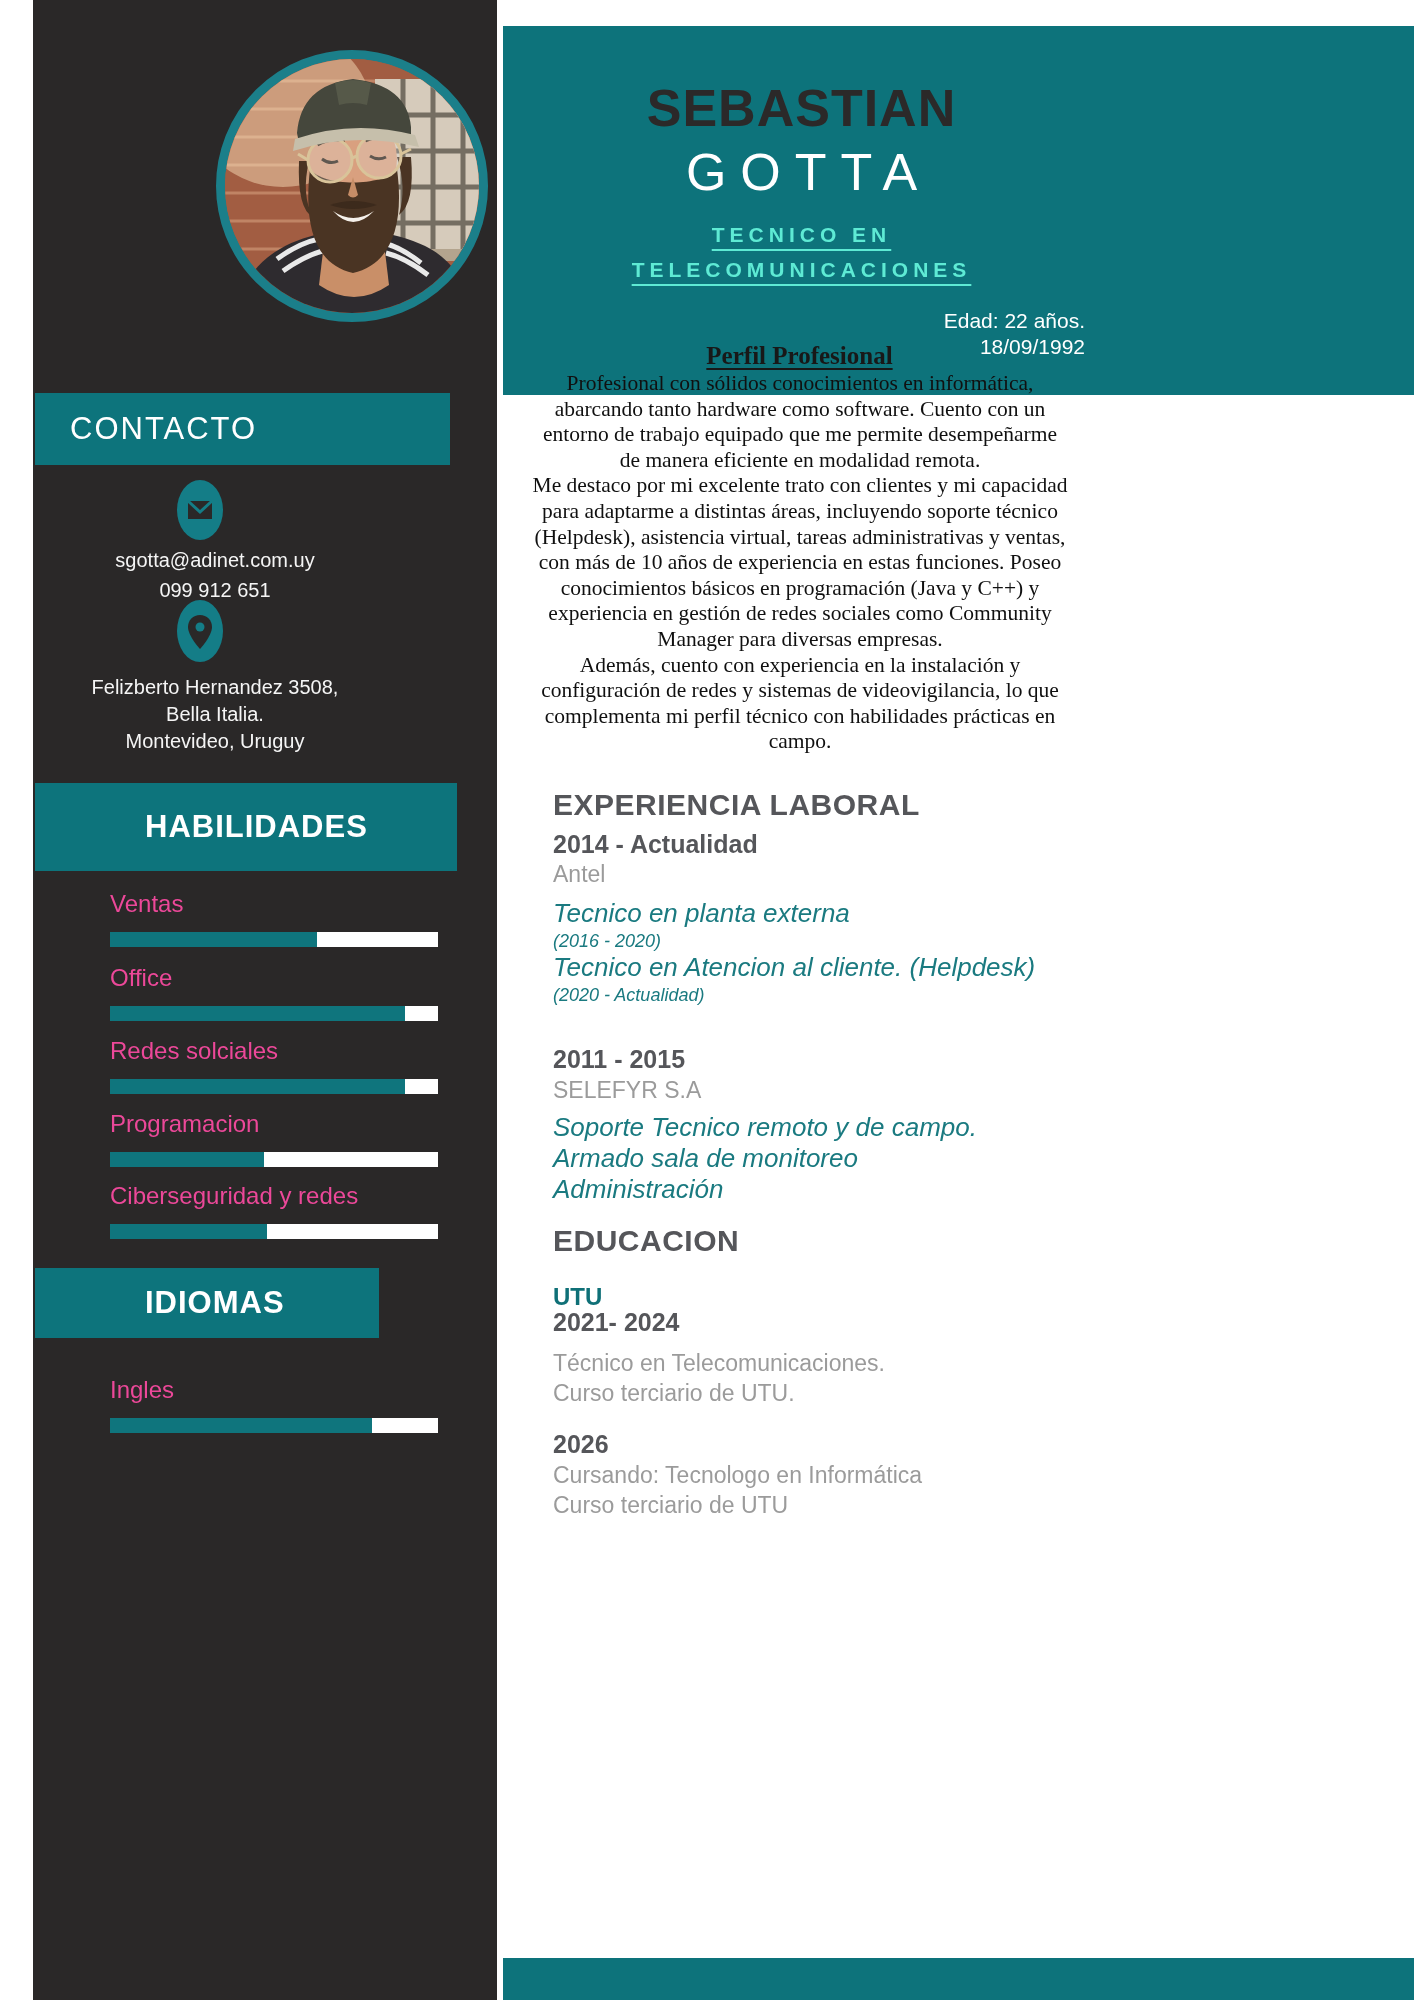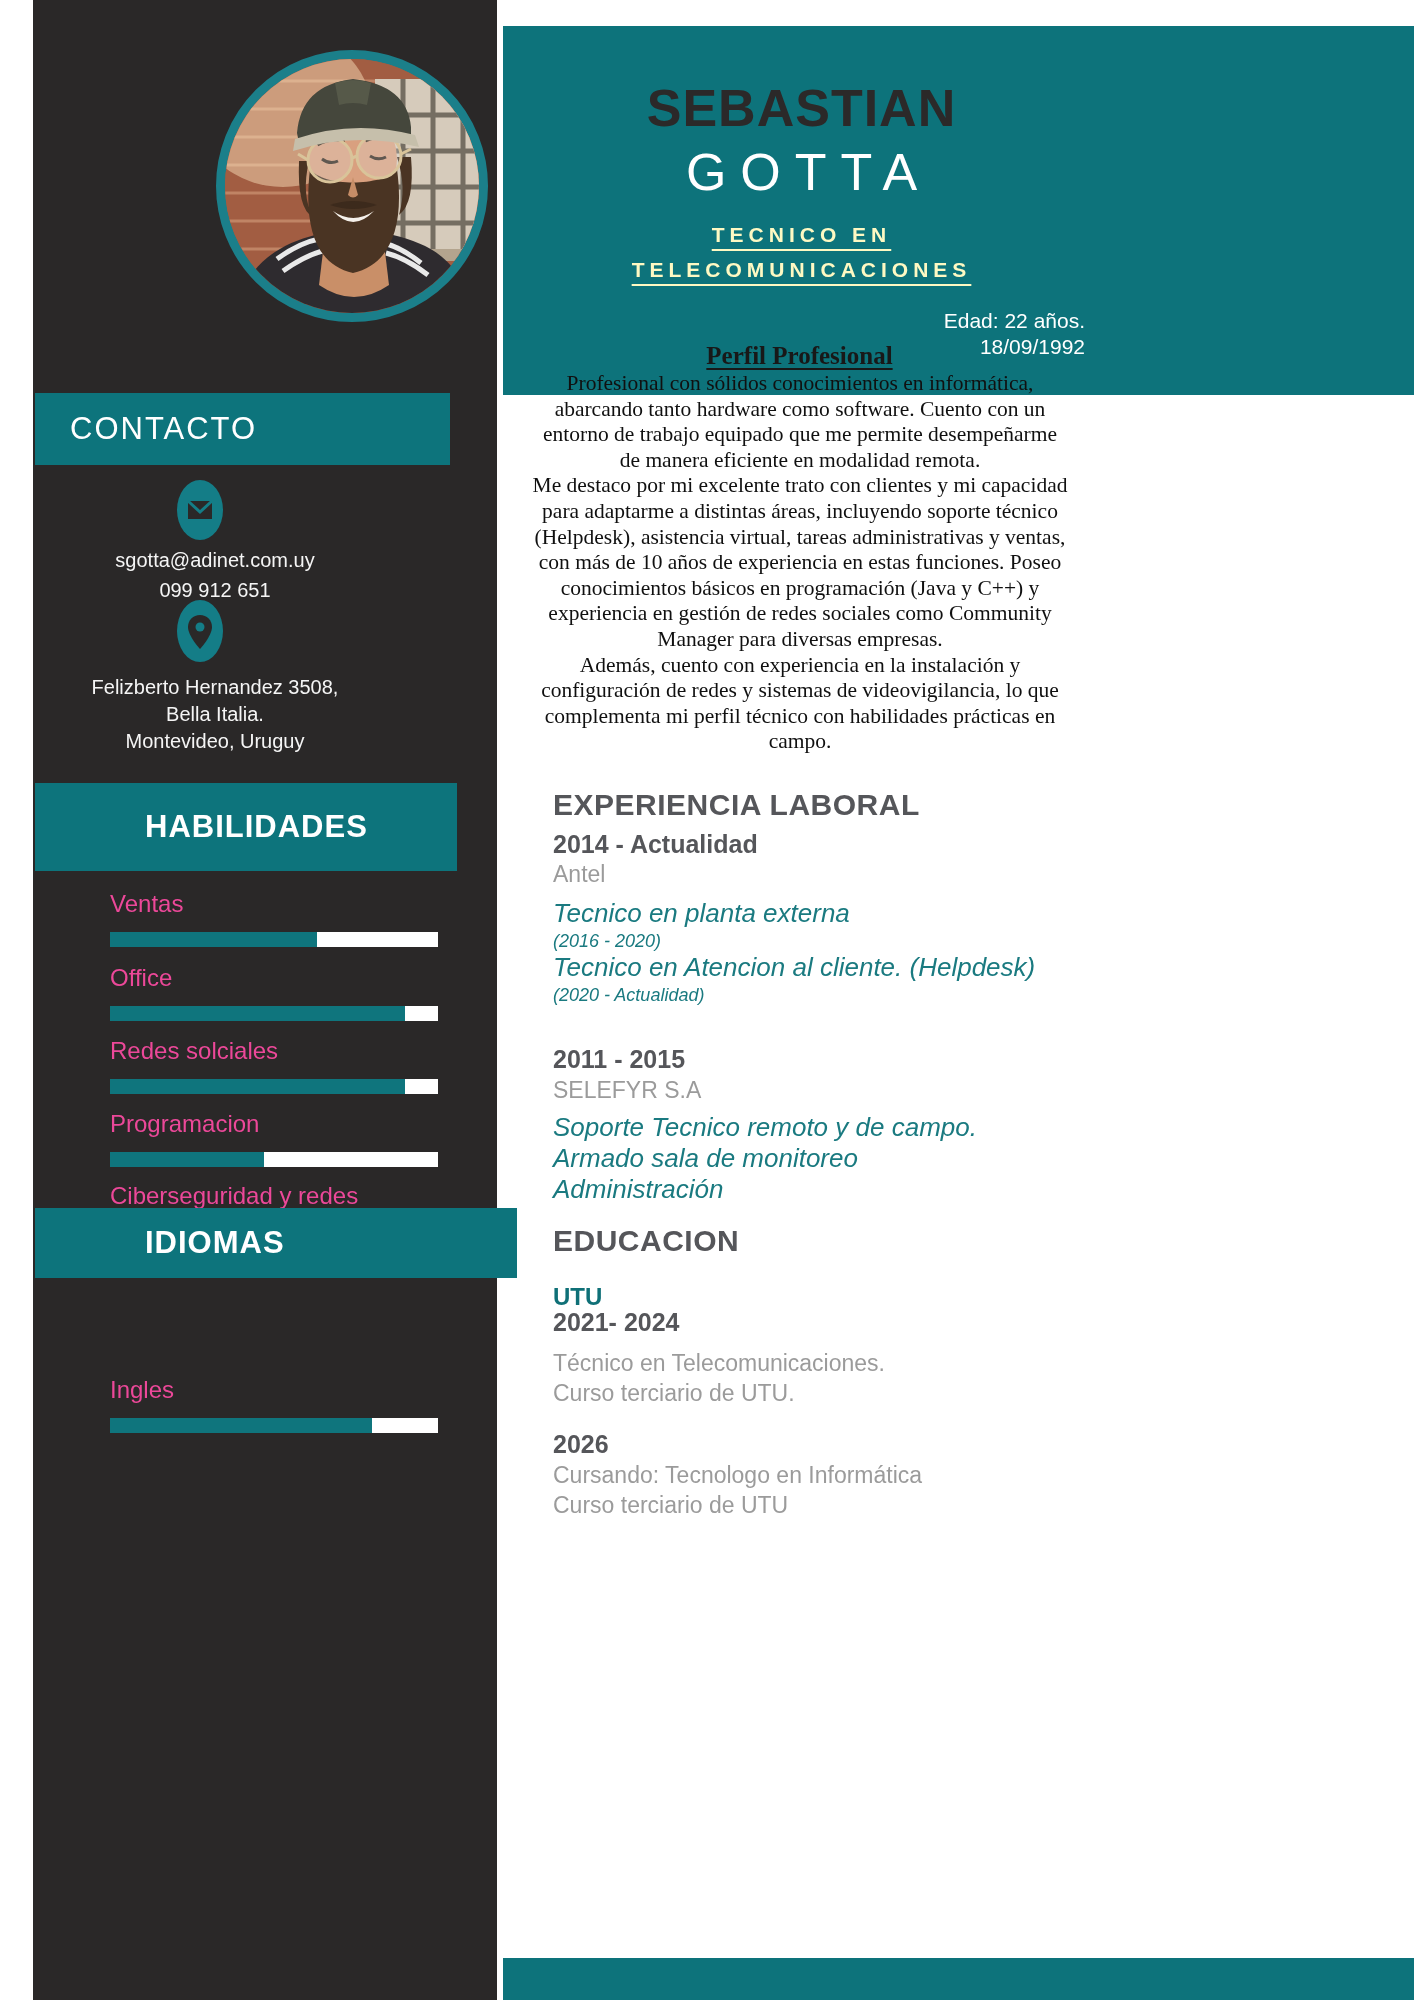--- a/index.html
+++ b/index.html
@@ -20,21 +20,21 @@
     border:9px solid #1b7f8a;border-radius:50%;overflow:hidden;
     background:#a25d42;
   }
   .photo svg{display:block;width:100%;height:100%;}
   .banner{
     position:absolute;left:35px;background:#0d747c;color:#ffffff;
     display:flex;align-items:center;
   }
   .banner-contact{top:393px;width:415px;height:72px;}
   .banner-skills{top:783px;width:422px;height:88px;}
-  .banner-lang{top:1208px;width:482px;height:70px;}
+  .banner-lang{top:1268px;width:344px;height:70px;}
   .banner .light{font-weight:300;font-size:31px;letter-spacing:2px;padding-left:35px;}
   .banner .bold{font-weight:800;font-size:31px;letter-spacing:1px;padding-left:110px;}
   .cicon{display:inline-block;}
   .icon-email{position:absolute;left:177px;top:480px;}
   .icon-pin{position:absolute;left:177px;top:600px;}
   .contact-line{position:absolute;left:35px;width:360px;text-align:center;color:#f5f5f5;font-size:20px;}
   .line-email{top:549px;}
   .line-phone{top:579px;}
   .line-addr1{top:676px;}
   .line-addr2{top:703px;}
@@ -44,21 +44,21 @@
   .bar{margin-top:14px;width:328px;height:15px;background:#ffffff;}
   .bar-fill{height:100%;background:#0f757d;width:50%;}
   
   .teal-header{
     position:absolute;left:503px;top:26px;width:911px;height:369px;
     background:#0d737b;
   }
   .header-inner{position:absolute;left:0;top:0;width:597px;height:307px;text-align:center;}
   .name-first{position:absolute;left:0;width:100%;top:52px;color:#2b2929;font-size:52px;font-weight:900;letter-spacing:1px;}
   .name-last{position:absolute;left:0;width:100%;top:116px;color:#ffffff;font-size:52px;font-weight:300;letter-spacing:14px;text-indent:14px;}
-  .ptitle{position:absolute;left:0;width:100%;color:#fef9c3;font-size:21px;font-weight:800;letter-spacing:5px;
+  .ptitle{position:absolute;left:0;width:100%;color:#5eead4;font-size:21px;font-weight:800;letter-spacing:5px;
           text-decoration:underline;text-underline-offset:7px;text-decoration-thickness:2px;}
   .ptitle1{top:197px;}
   .ptitle2{top:232px;}
   .age-block{position:absolute;right:329px;top:282px;text-align:right;color:#ffffff;font-size:21px;line-height:26px;}
   .profile-heading{
     position:absolute;left:503px;top:342px;width:593px;text-align:center;
     font-family:"Liberation Serif", serif;font-size:25px;font-weight:700;color:#181818;
     text-decoration:underline;text-underline-offset:4px;
   }
   .profile-body{

